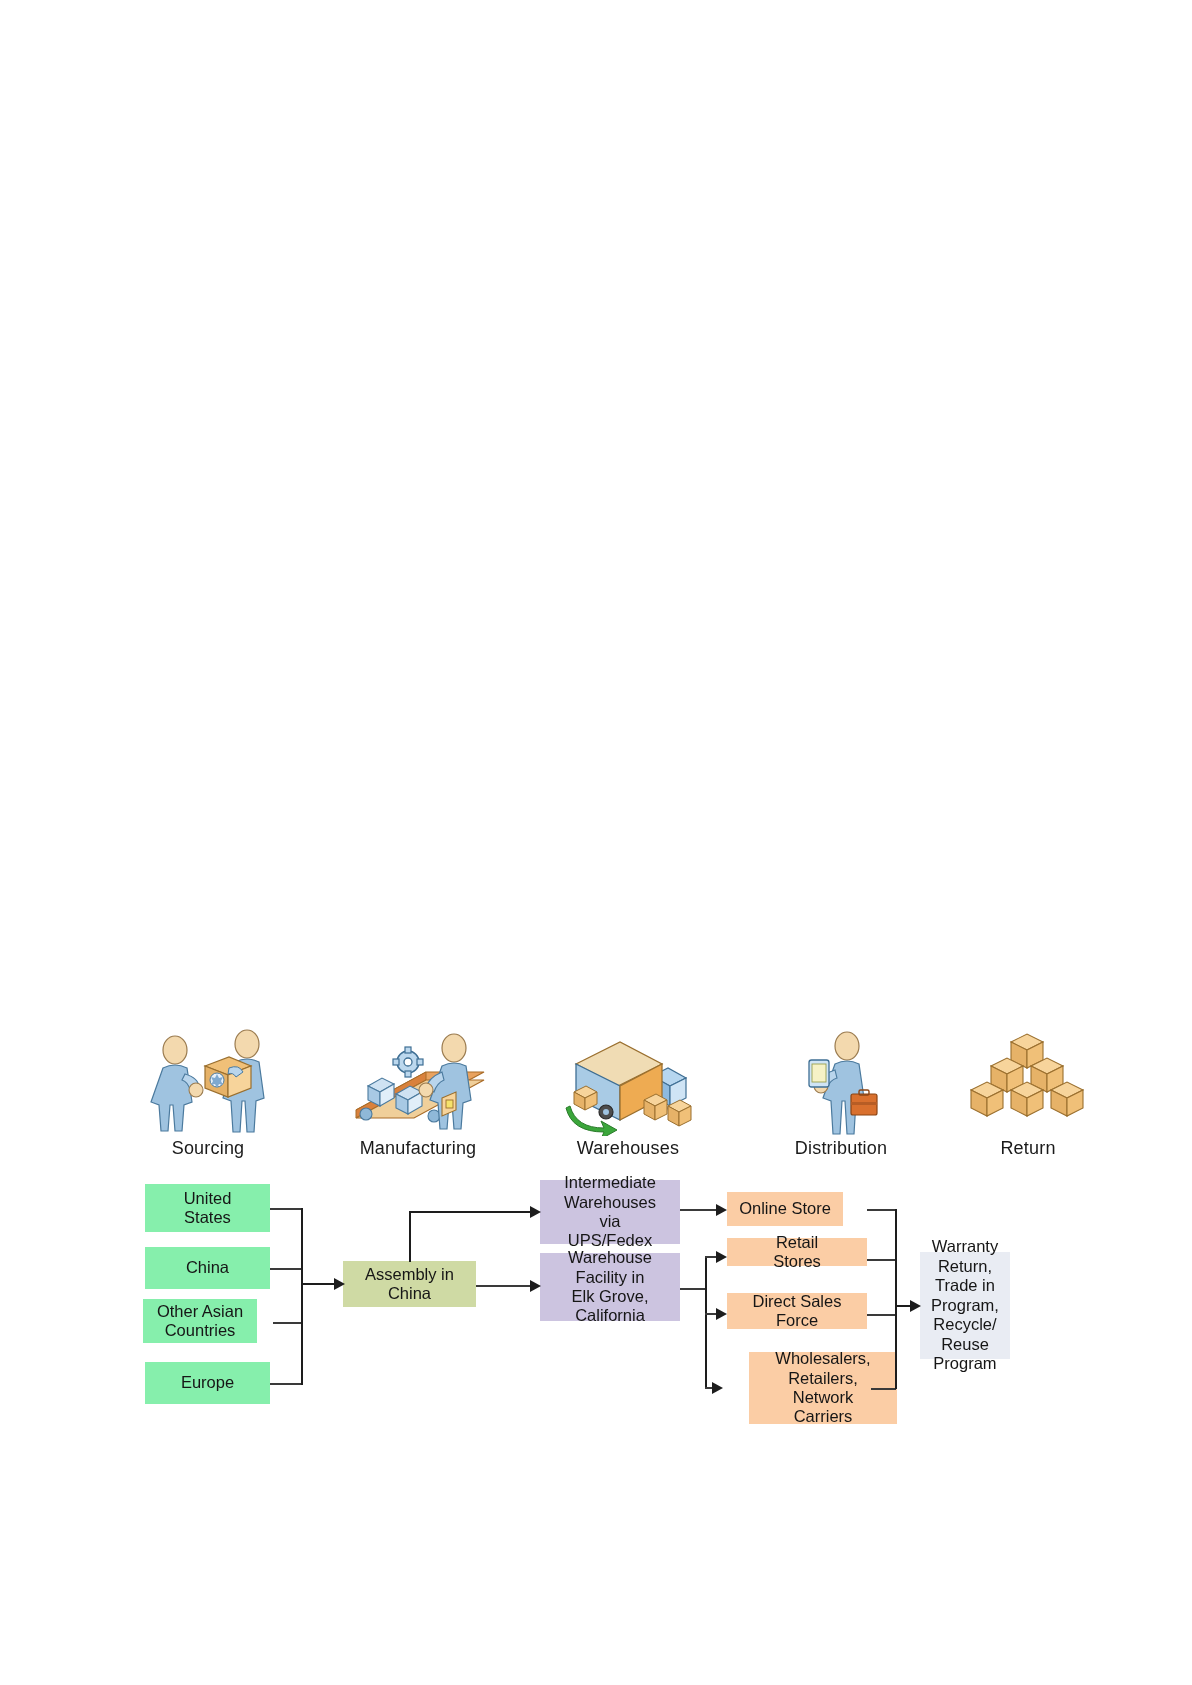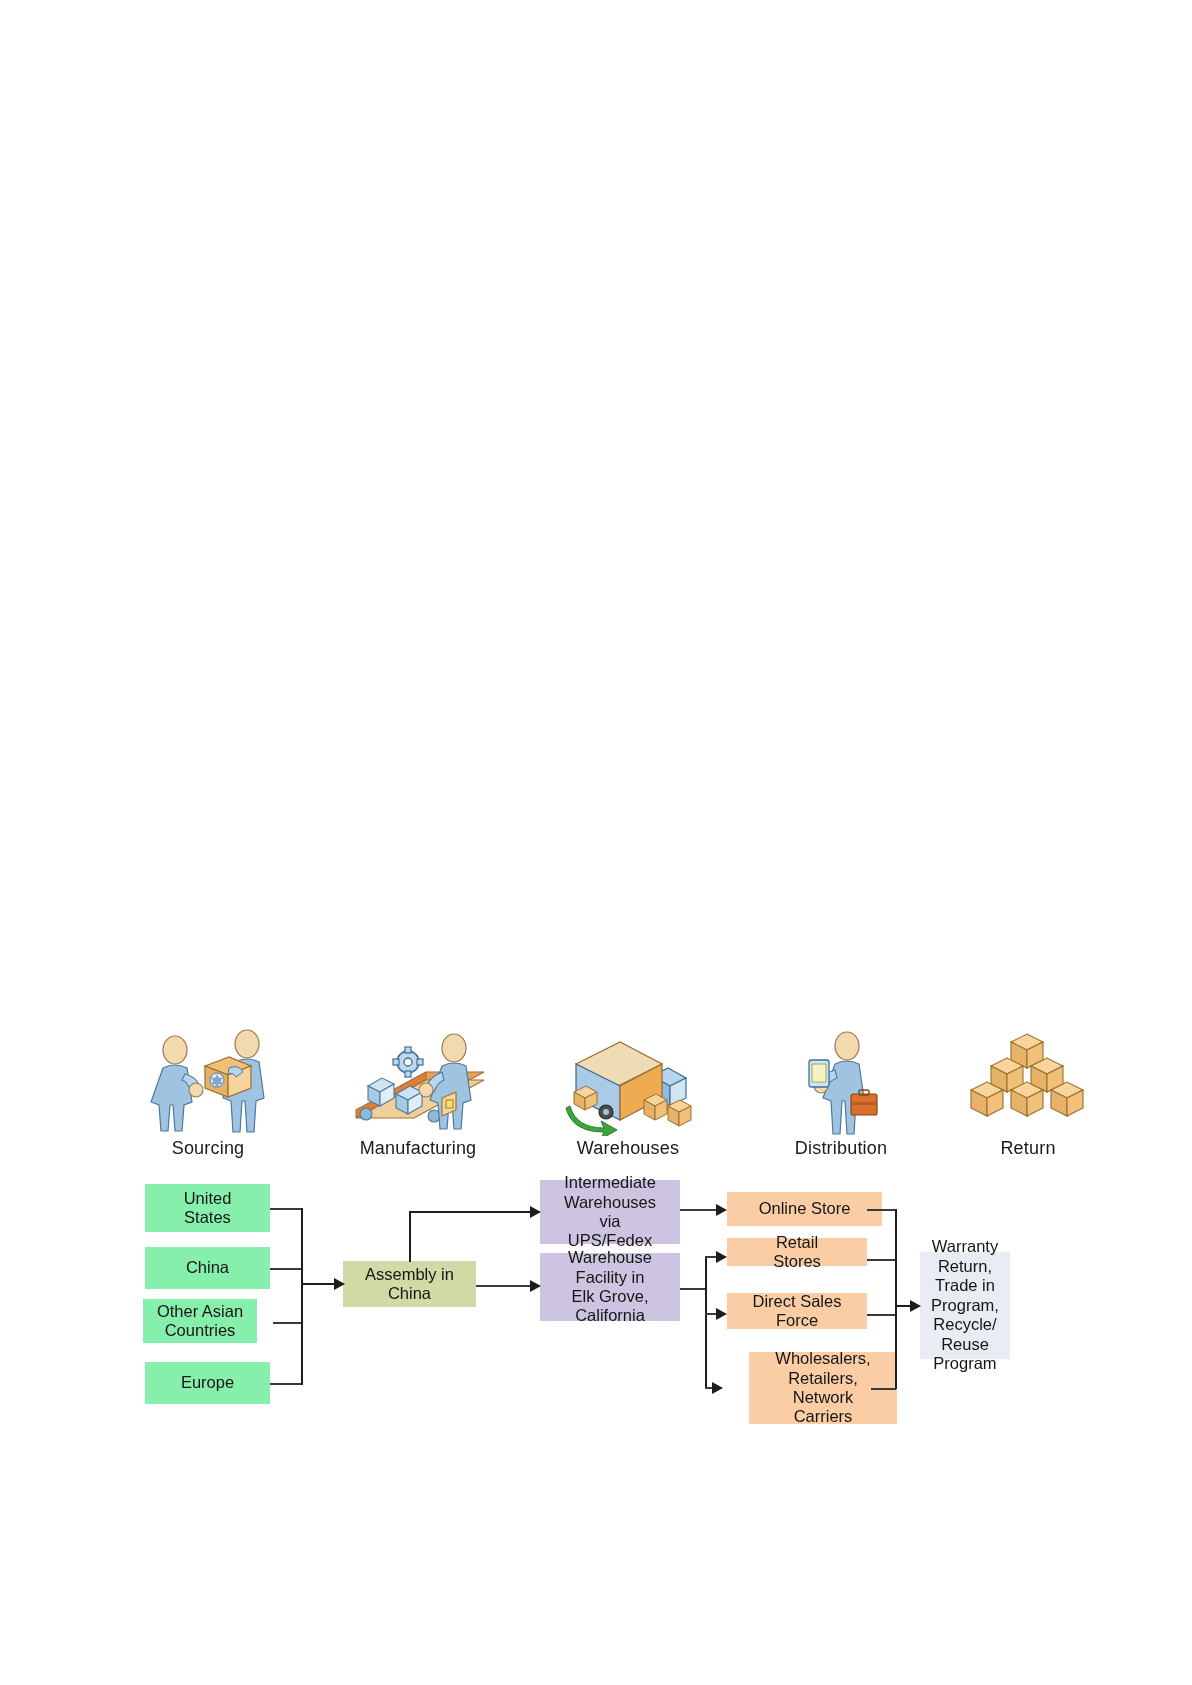--- a/index.html
+++ b/index.html
@@ -244,21 +244,21 @@
 
   <div class="box box-purple" style="left:540px; top:1253px; width:140px; height:68px;">Warehouse
 Facility in
 Elk Grove,
 California</div>
   <div class="box box-purple" style="left:540px; top:1180px; width:140px; height:64px;">Intermediate
 Warehouses
 via
 UPS/Fedex</div>
 
-  <div class="box box-orange" style="left:727px; top:1192px; width:155px; height:34px;">Online Store</div>
+  <div class="box box-orange" style="left:727px; top:1192px; width:116px; height:34px;">Online Store</div>
   <div class="box box-orange" style="left:727px; top:1238px; width:140px; height:28px;">Retail
 Stores</div>
   <div class="box box-orange" style="left:727px; top:1293px; width:140px; height:36px;">Direct Sales
 Force</div>
   <div class="box box-orange" style="left:749px; top:1352px; width:148px; height:72px;">Wholesalers,
 Retailers,
 Network
 Carriers</div>
 
   <div class="box box-grey" style="left:920px; top:1252px; width:90px; height:107px;">Warranty

